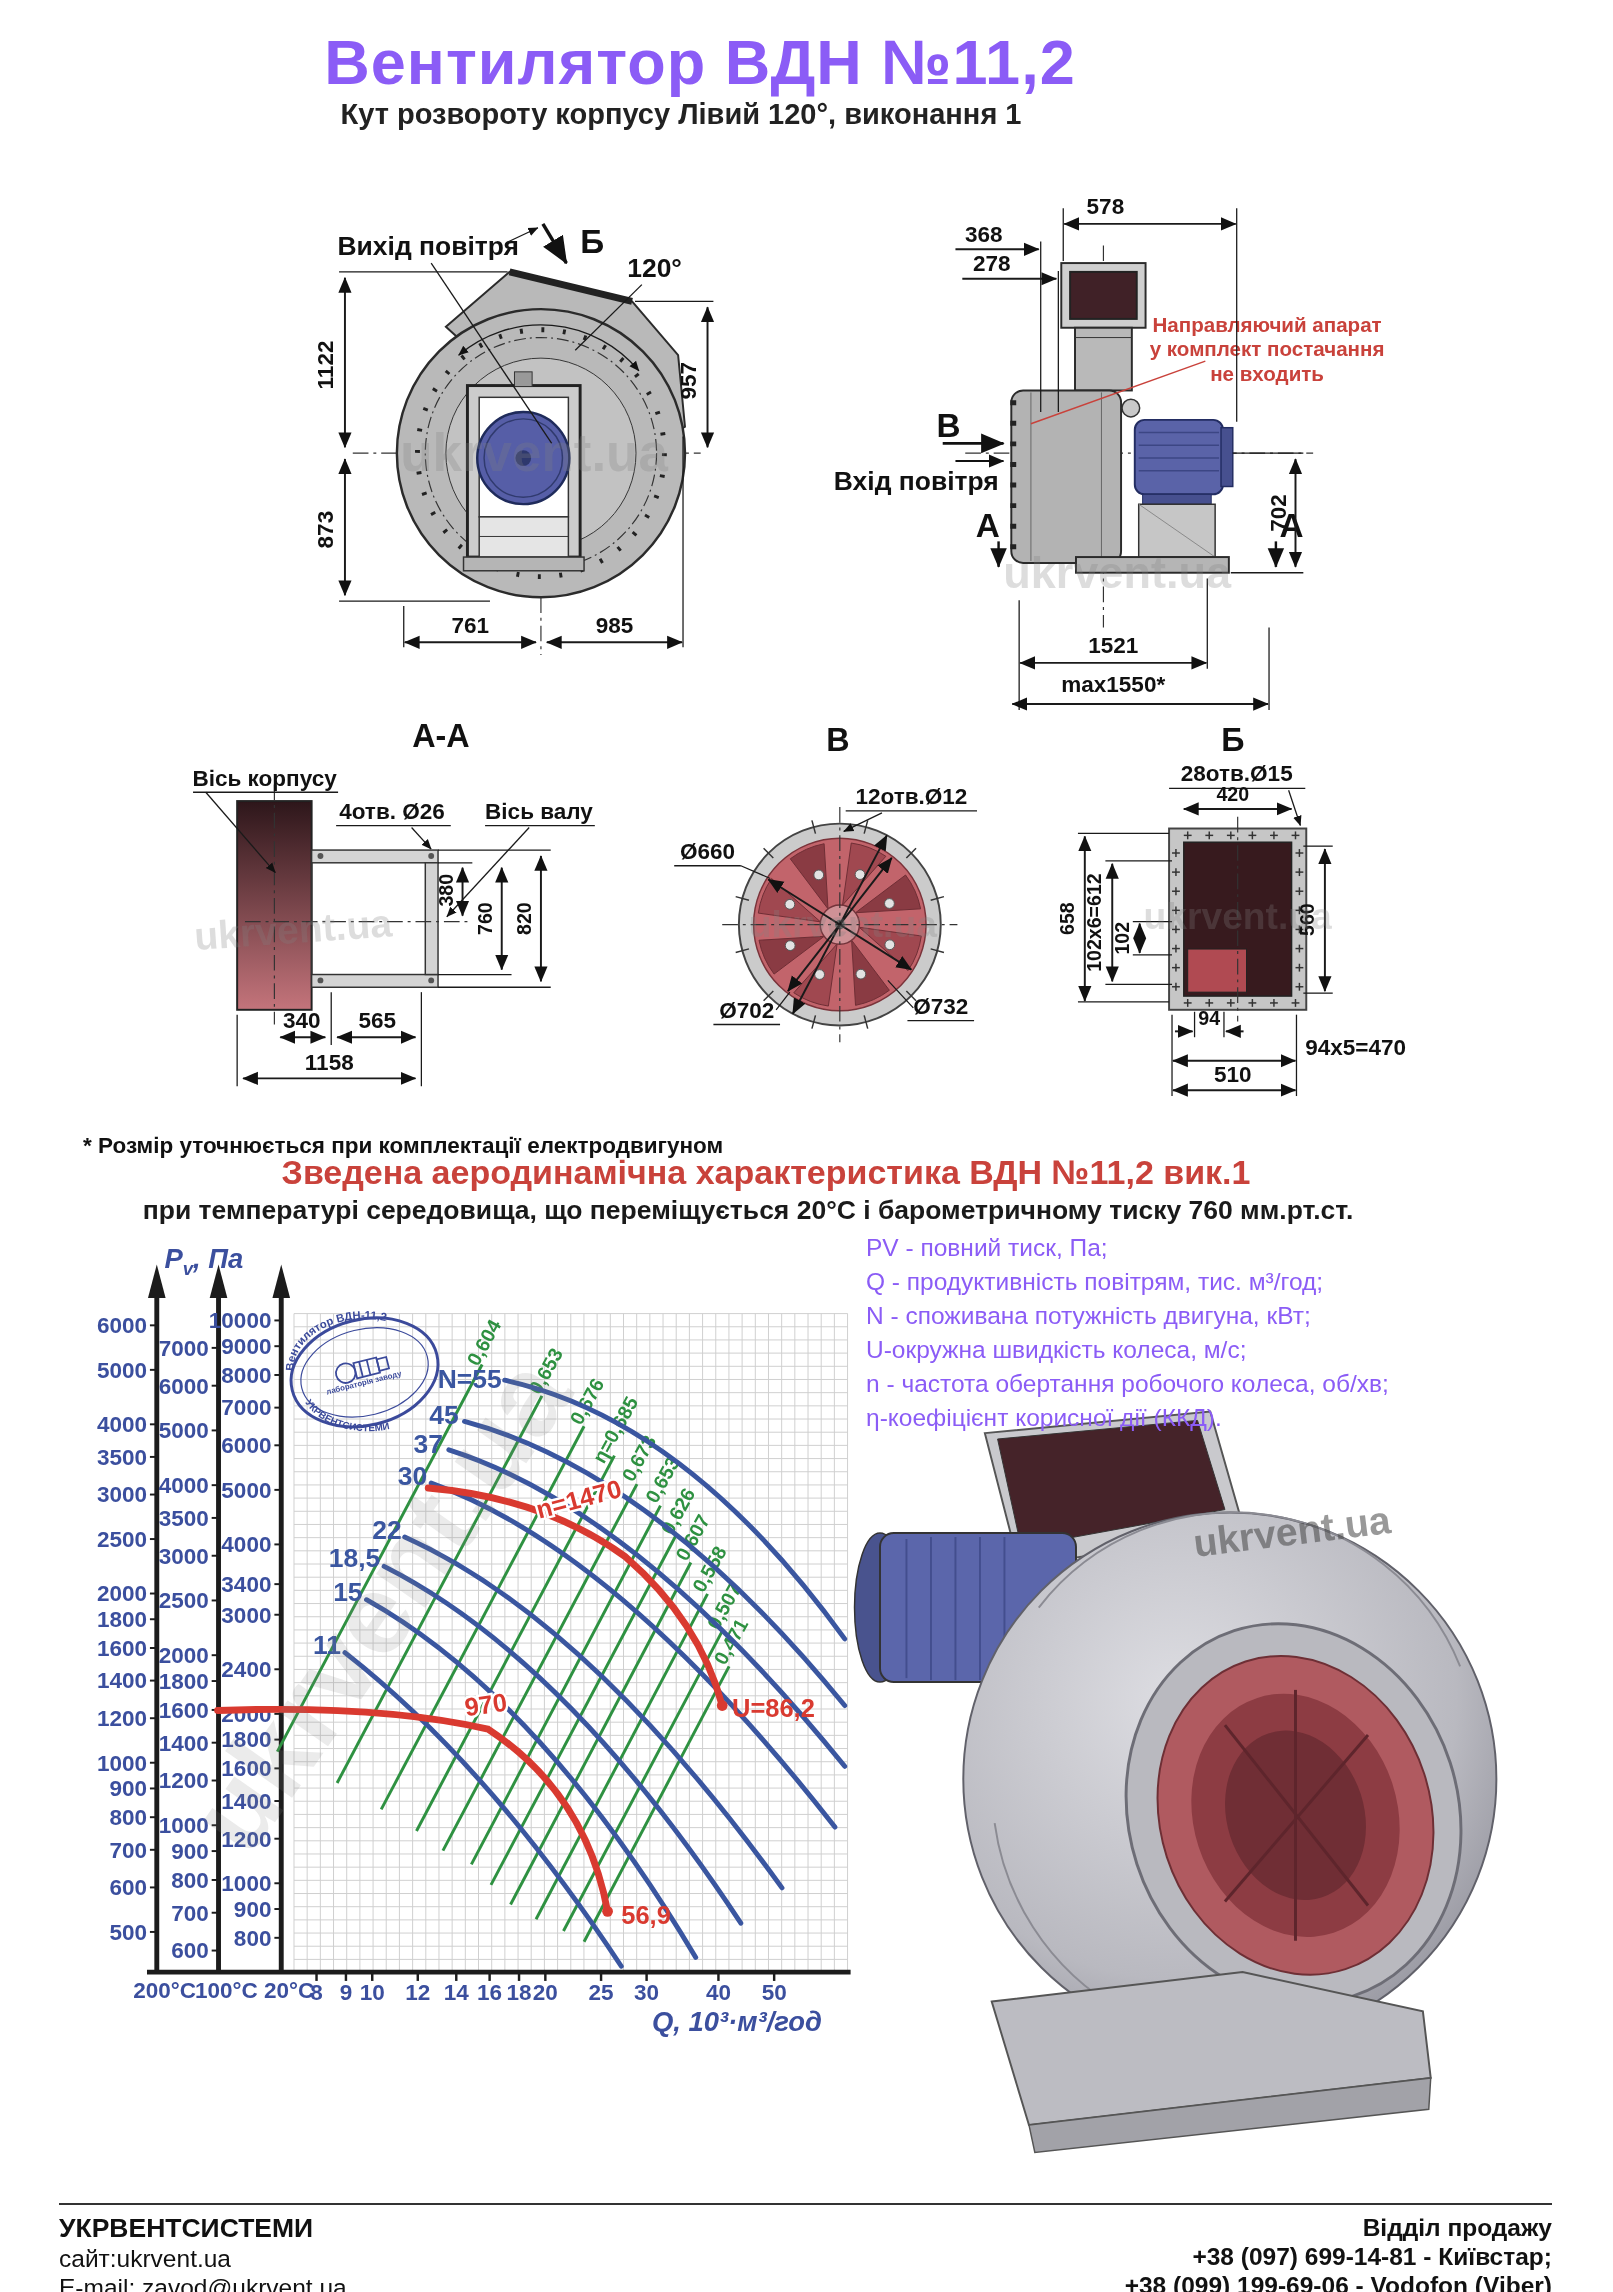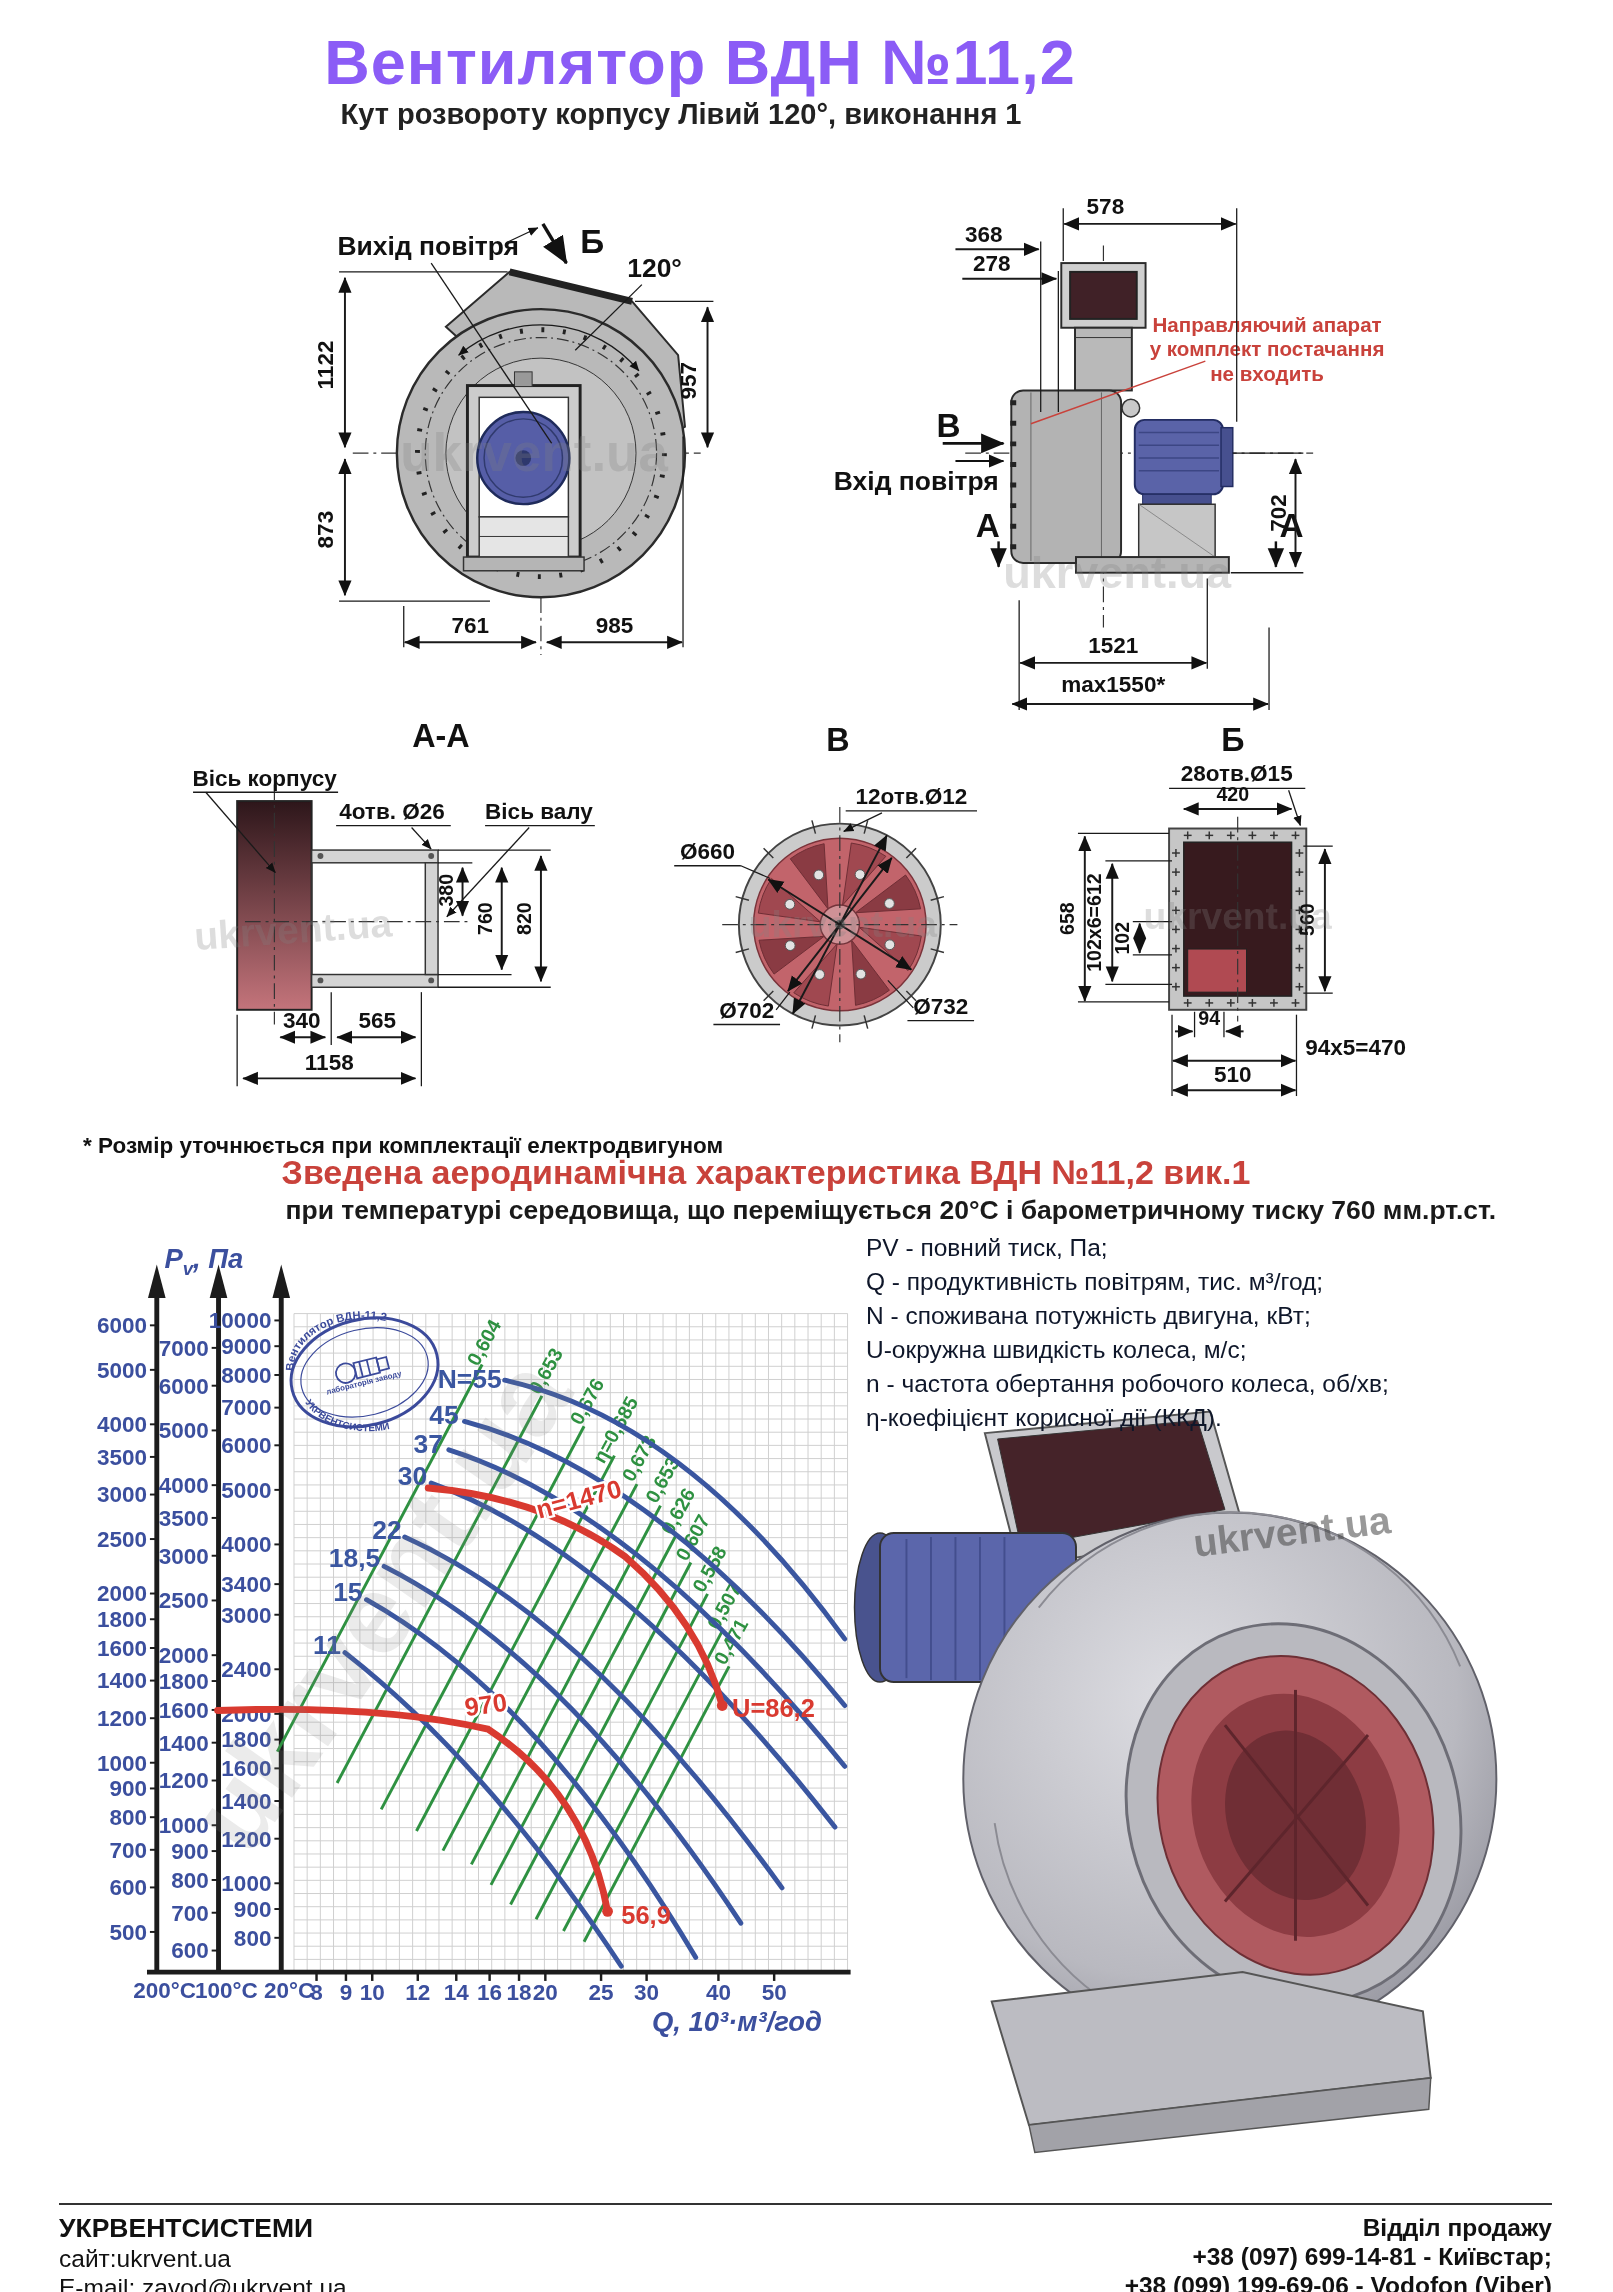--- a/index.html
+++ b/index.html
@@ -5,22 +5,22 @@
   html,body{margin:0;padding:0;}
   body{width:1613px;height:2293px;position:relative;background:#fff;
        font-family:"Liberation Sans",sans-serif;color:#111;overflow:hidden;}
   svg{position:absolute;left:0;top:0;z-index:1;}
   .ov{position:absolute;z-index:2;}
   .hdr{left:0;top:25.5px;width:1362px;text-align:center;}
   .title{font-size:63px;font-weight:bold;color:#8b5cf6;letter-spacing:1px;padding-left:38px;}
   .sub{font-size:29px;font-weight:bold;color:#222;line-height:33px;}
   .footnote{left:83px;top:1104px;font-size:22.5px;font-weight:bold;margin-top:29px;}
   .ch1{left:0;top:1153px;width:1532px;text-align:center;font-size:34px;font-weight:bold;color:#c9423b;}
-  .ch2{left:0;top:1195px;width:1496px;text-align:right;font-size:26.5px;font-weight:bold;color:#1a1a1a;}
-  .legend{left:866px;top:1231px;width:725px;font-size:24.5px;line-height:34px;color:#0f172a;}
+  .ch2{left:0;top:1195px;width:1496px;text-align:center;font-size:26.5px;font-weight:bold;color:#1a1a1a;}
+  .legend{left:866px;top:1231px;width:725px;font-size:24.5px;line-height:34px;color:#8b5cf6;}
   .footer{left:59px;right:61px;top:2203px;display:flex;justify-content:space-between;
           border-top:2px solid #333;padding-top:7.8px;}
   .f-company{font-size:26.5px;font-weight:bold;}
   .f-line{font-size:24.5px;line-height:29px;}
   .f-right{text-align:right;}
   .f-bold{font-weight:bold;}
   
   text{font-family:"Liberation Sans",sans-serif;}
   .dim{font-size:23px;font-weight:bold;fill:#111;}
   .dim-s{font-size:20px;font-weight:bold;fill:#111;}

